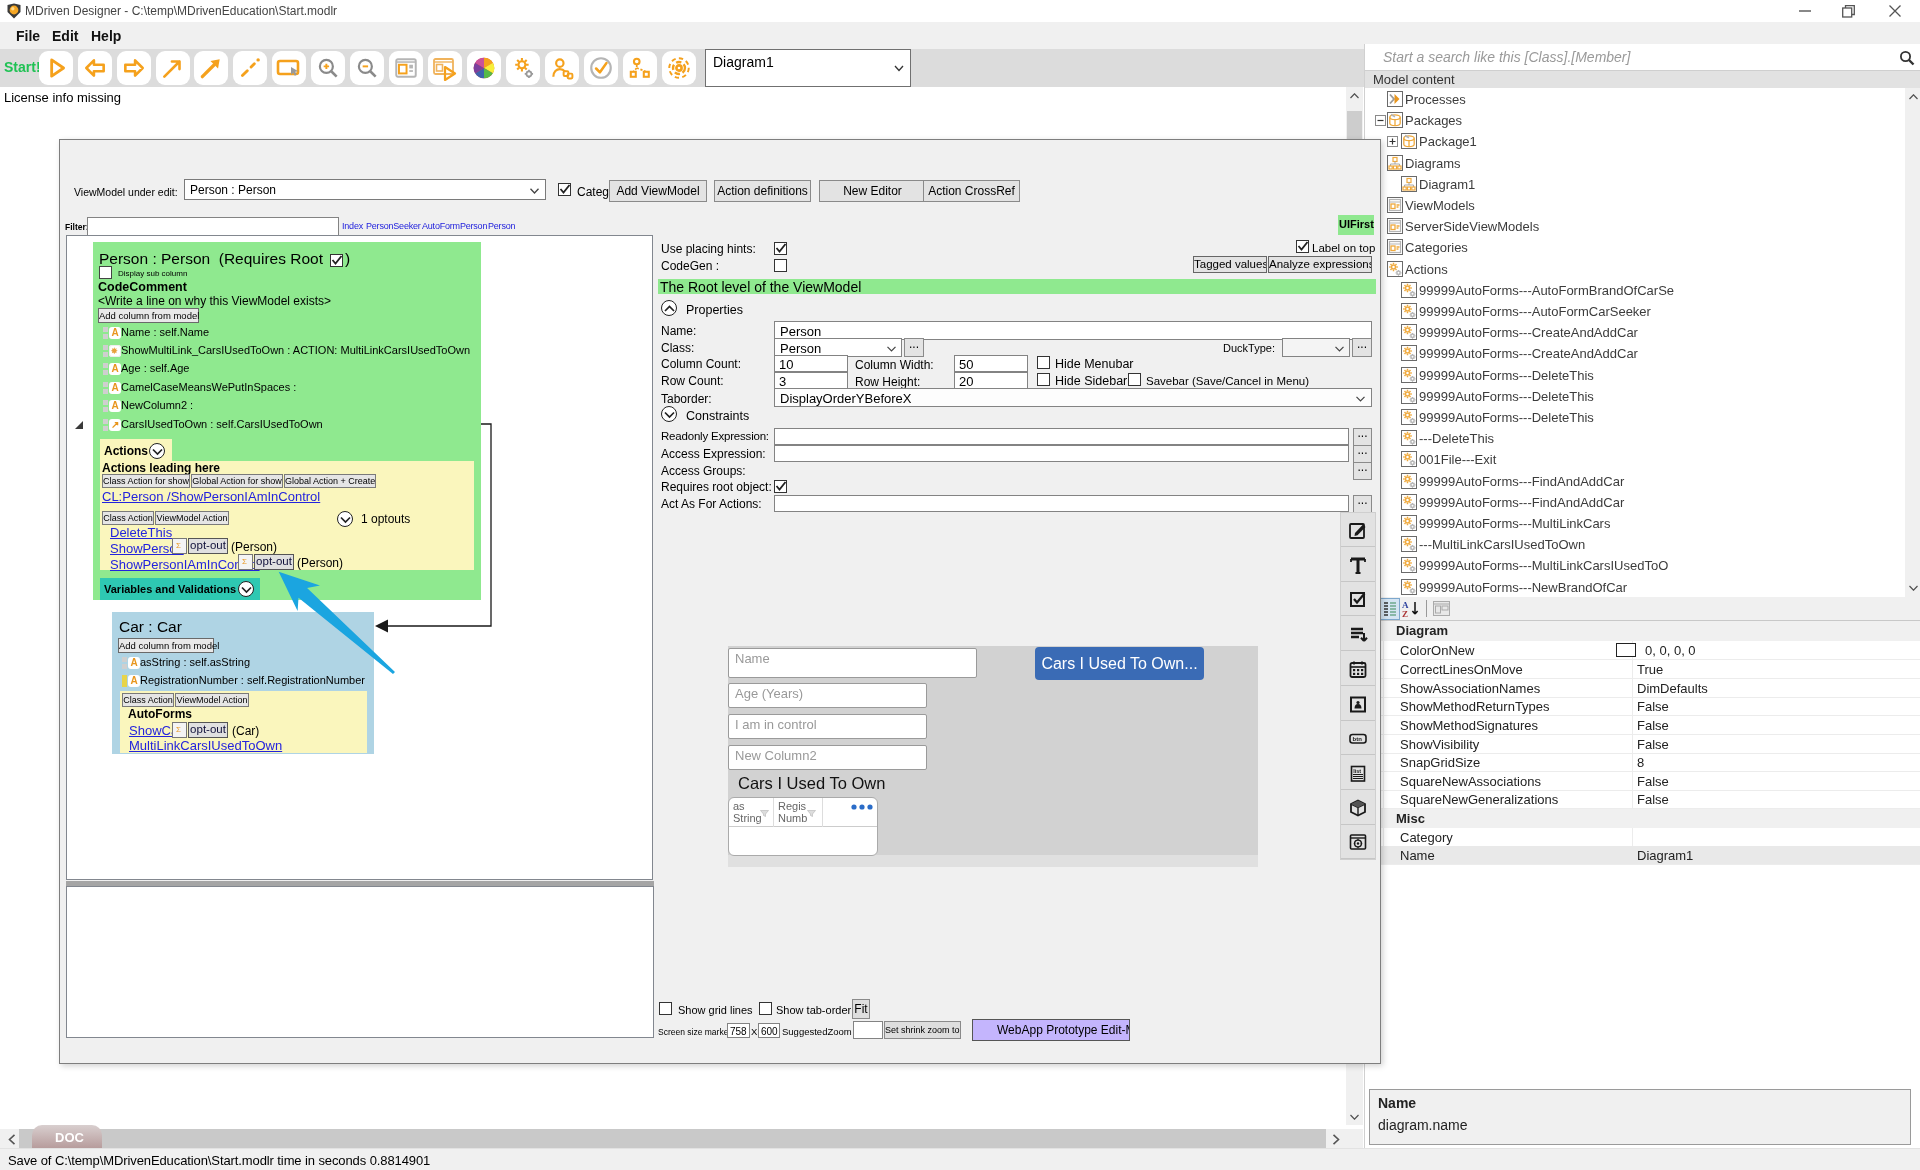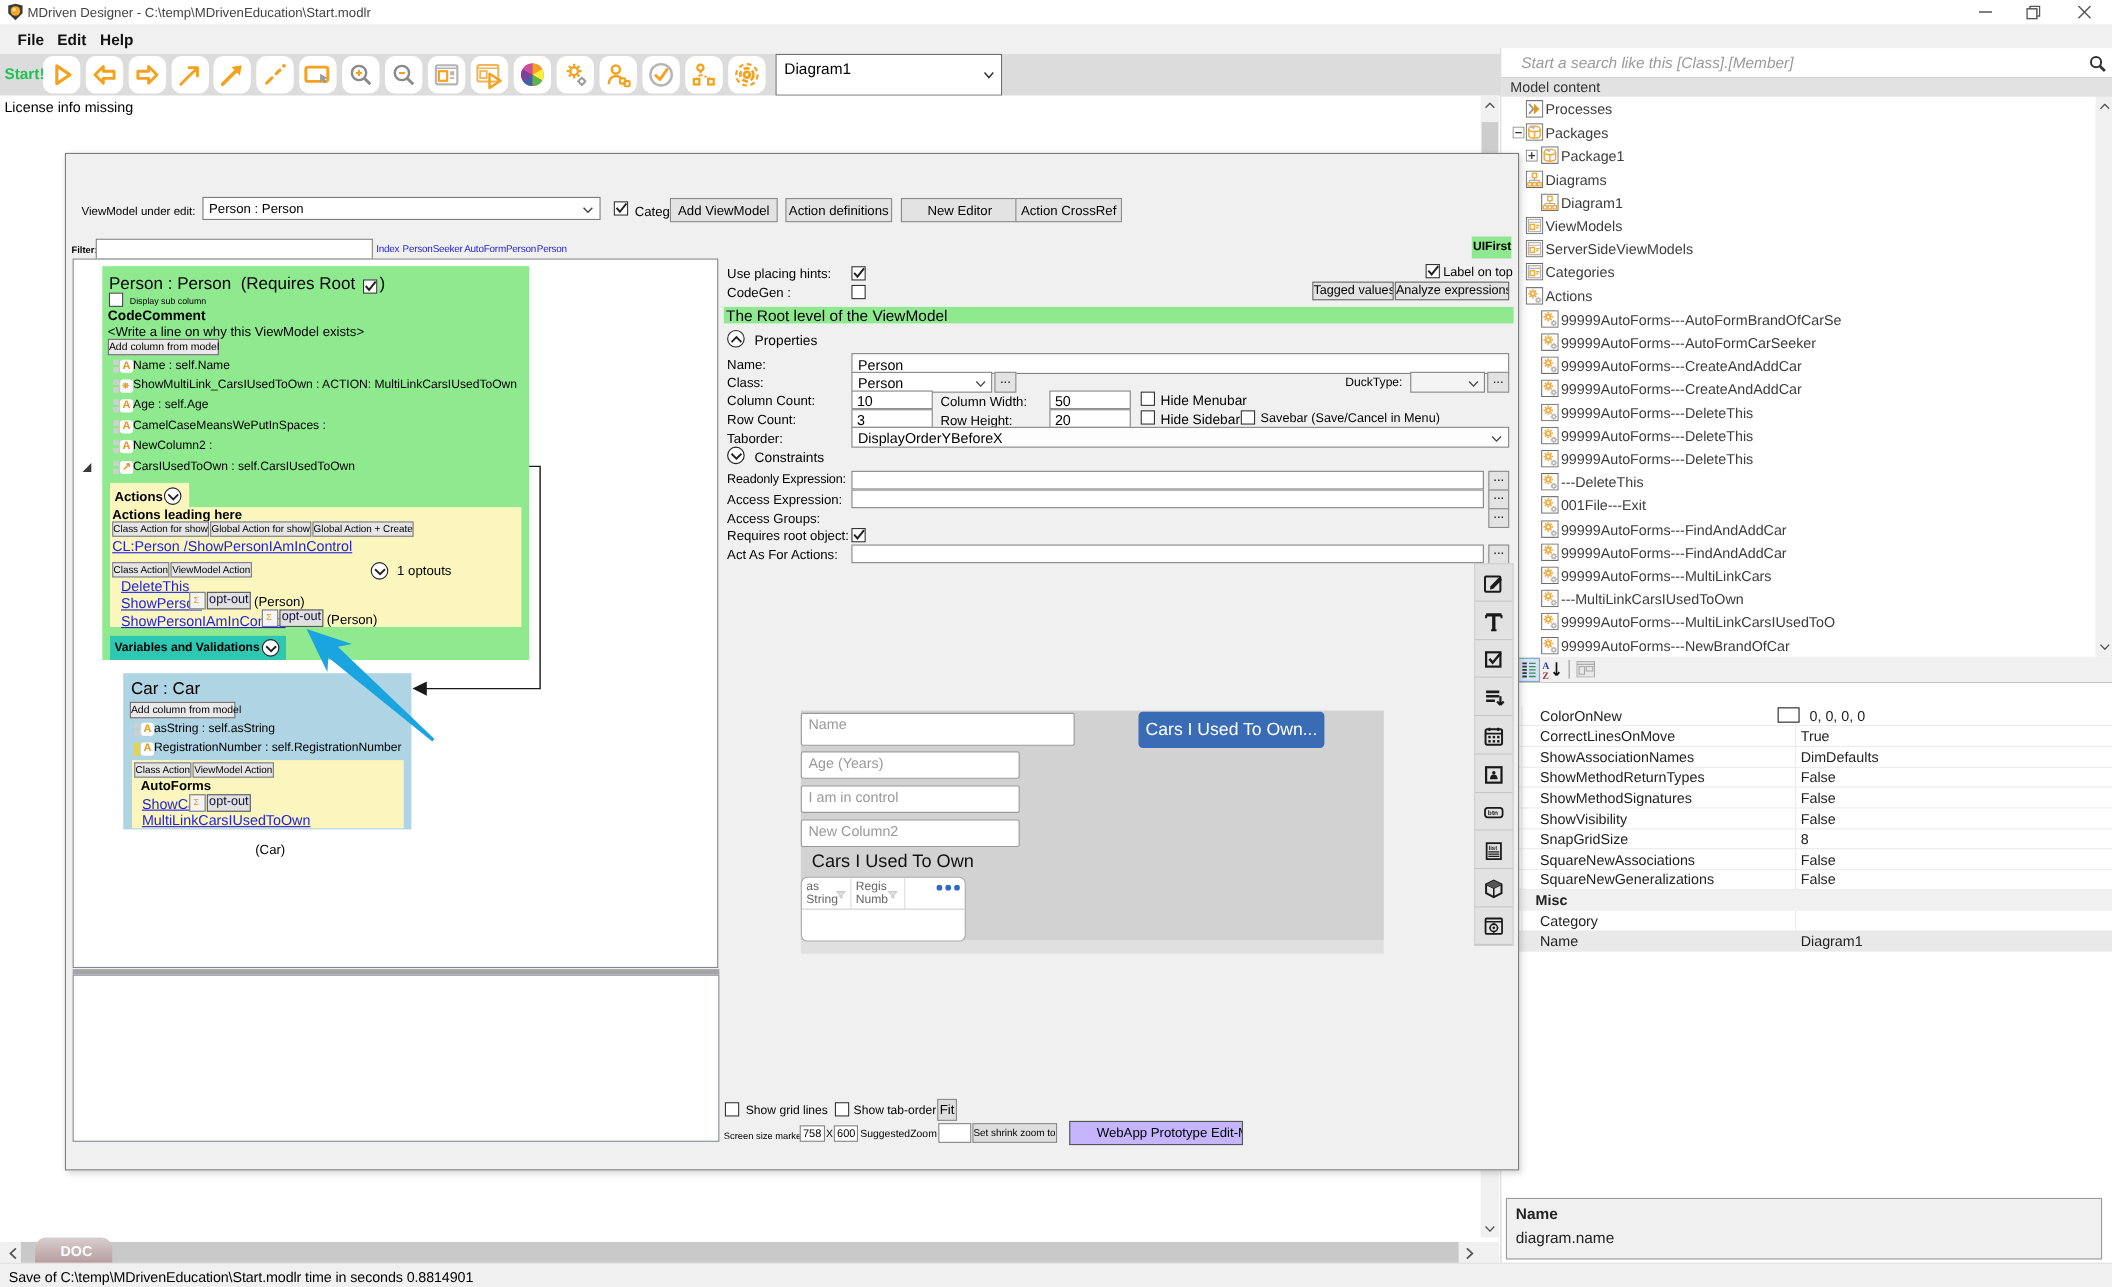--- a/index.html
+++ b/index.html
@@ -450,20 +450,23 @@
     <div class="abs" style="left:61px;top:3px;width:1px;height:17px;background:#999;"></div>
     <svg class="abs" style="left:68px;top:4px;" width="17" height="15" viewBox="0 0 17 15">
         <rect x="0.5" y="0.5" width="16" height="14" fill="#e8e8e8" stroke="#aaa"></rect>
         <path d="M0.5 3 h16" stroke="#aaa"></path>
         <rect x="2.5" y="5" width="5" height="7" fill="none" stroke="#aaa"></rect>
         <rect x="9" y="5" width="6" height="4" fill="none" stroke="#aaa"></rect>
       </svg>
   </div>
 
   <div class="abs" id="propgrid" style="left:0;top:577px;width:556px;height:468px;background:#fff;font-size:13px;">
+    <div class="abs" style="left:0;top:0;width:556px;height:20px;background:#f0f0f0;">
+        <span class="abs" style="left:31px;top:2px;font-weight:700;color:#222;">Diagram</span>
+      </div>
     <div class="abs" style="left:18px;top:20px;width:1px;height:224px;background:#ececec;"></div>
     <div class="abs" style="left:267px;top:20px;width:1px;height:224px;background:#ececec;"></div>
     <div class="pgrow" style="top:20px;">
         <span class="pglbl">ColorOnNew</span>
         <span class="abs" style="left:251px;top:2px;width:20px;height:14px;background:#fff;border:1px solid #222;"></span>
         <span class="abs" style="left:280px;top:2px;">0, 0, 0, 0</span>
       </div>
     <div class="pgrow" style="top:39px;">
         <span class="pglbl">CorrectLinesOnMove</span>
         <span class="pgval">True</span>
@@ -667,21 +670,21 @@
         <span class="aic">A</span>
         <span class="vtx">RegistrationNumber : self.RegistrationNumber</span>
       </div>
     <div class="abs" style="left:8px;top:79px;width:247px;height:62px;background:#faf6bd;">
       <div class="sbtn" style="left:2px;top:2px;width:52px;">Class Action</div>
       <div class="sbtn" style="left:55px;top:2px;width:74px;">ViewModel Action</div>
       <span class="abs" style="left:8px;top:16px;font-weight:700;font-size:12px;">AutoForms</span>
       <a class="lnk abs" style="left:9px;top:32px;">ShowCar</a>
       <span class="mic" style="left:52px;top:31px;"></span>
       <div class="obtn" style="left:68px;top:31px;">opt-out</div>
-      <span class="abs" style="left:112px;top:33px;font-size:12px;margin-top:41px;">(Car)</span>
+      <span class="abs" style="left:112px;top:33px;font-size:12px;">(Car)</span>
       <a class="lnk abs" style="left:9px;top:47px;">MultiLinkCarsIUsedToOwn</a>
     </div>
   </div>
 
   <svg class="abs" style="left:6px;top:95px;" width="587" height="645" viewBox="0 0 587 645">
     <path d="M415 189 L425 189 L425 391 L319 391" fill="none" stroke="#1a1a1a" stroke-width="1.3"></path>
     <path d="M309 391 L322 384.5 L322 397.5 Z" fill="#1a1a1a"></path>
     <path d="M17 186 L17 194 L9 194 Z" fill="#3a3a3a"></path>
     <path d="M212.7 336.8 L254 350.4 L241.1 353 L329 436.9 L327 439.1 L232.5 362.8 L231.6 376 Z" fill="#1ba5e0"></path>
   </svg>

